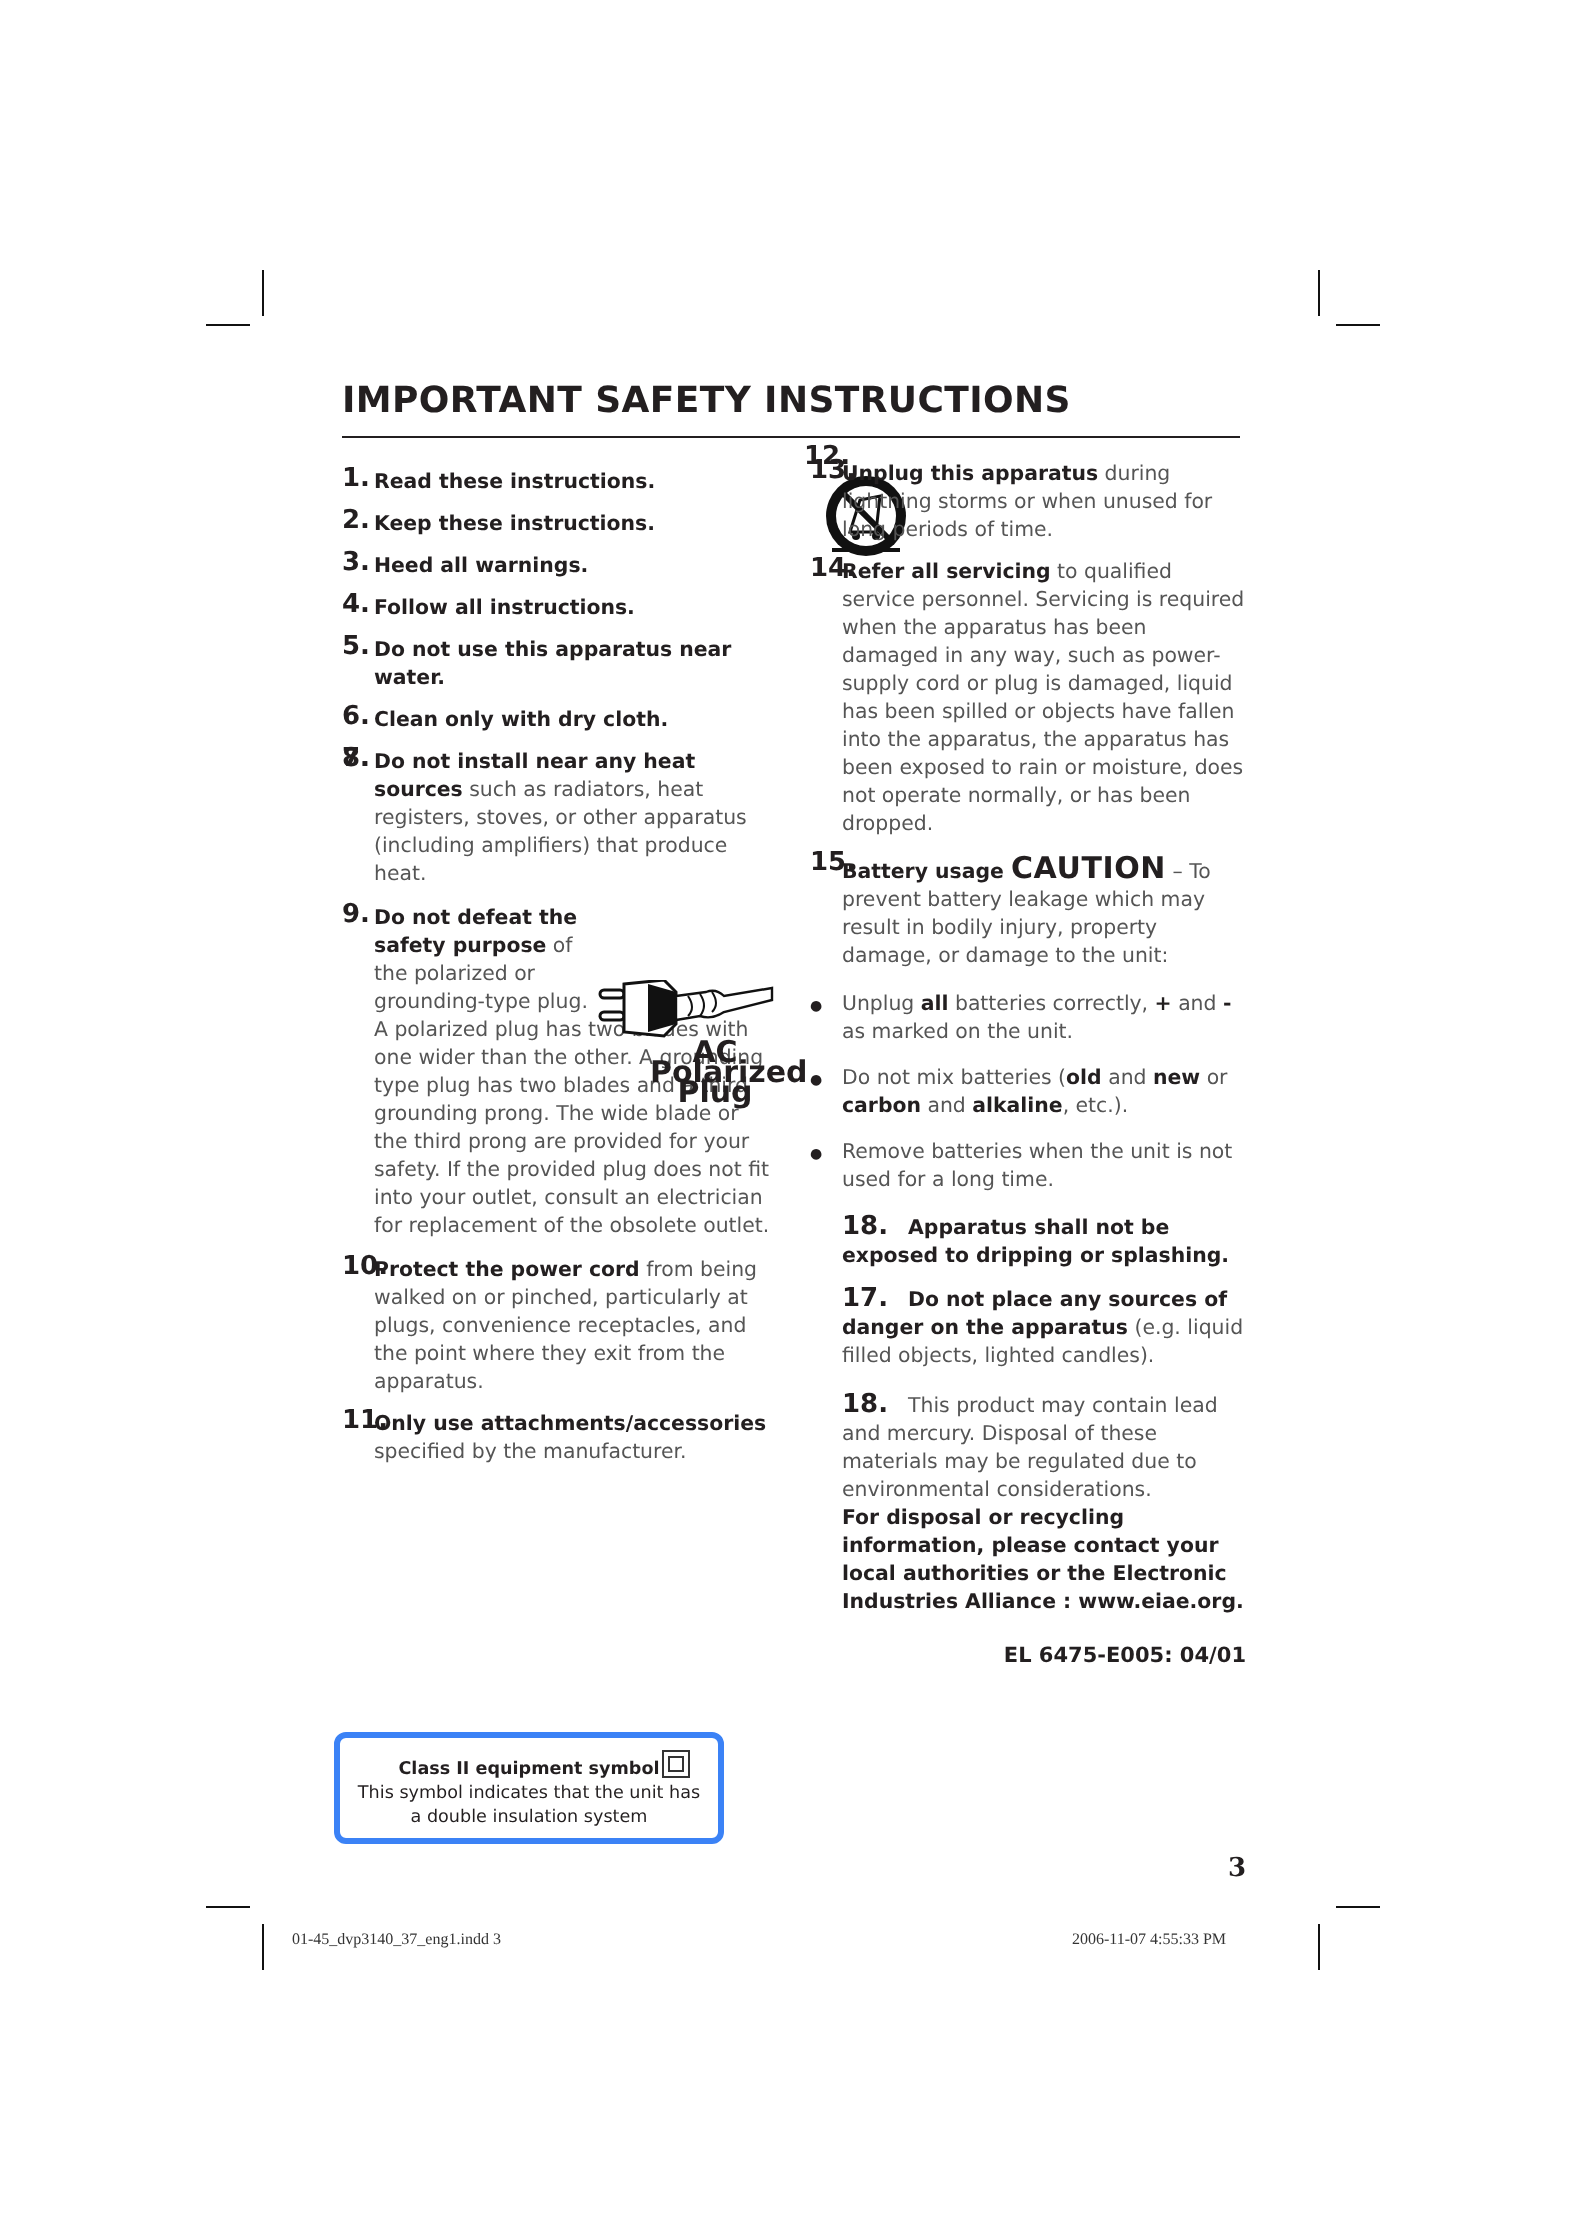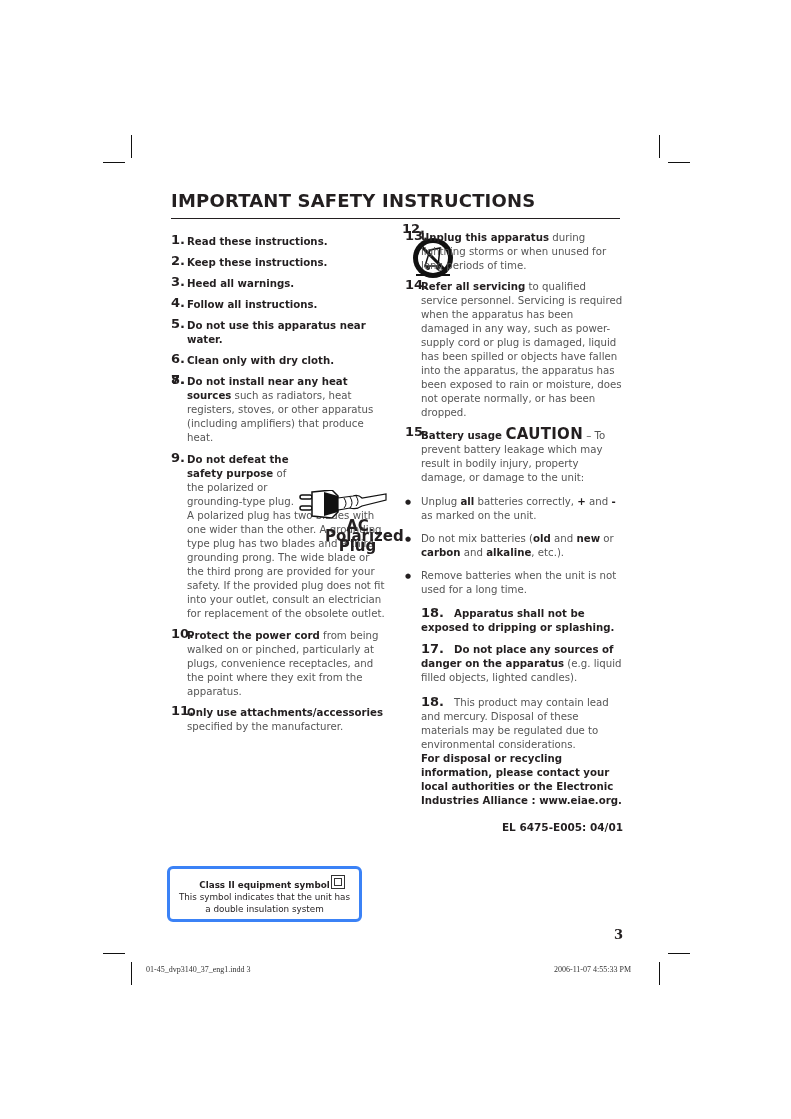--- a/index.html
+++ b/index.html
@@ -109,13 +109,13 @@
 
 <div class="classbox">
   <div class="sym"></div>
   <div class="b" style="margin-top:10px;">Class II equipment symbol</div>
   <div>This symbol indicates that the unit has</div>
   <div>a double insulation system</div>
 </div>
 
 <div class="pgnum">3</div>
 <div class="slug" style="left:146px;">01-45_dvp3140_37_eng1.indd   3</div>
-<div class="slug" style="left:554px;">2006-11-07   4:55:33 PM</div>
+<div class="slug" style="left:536px;">2006-11-07   4:55:33 PM</div>
 
 </body></html>

